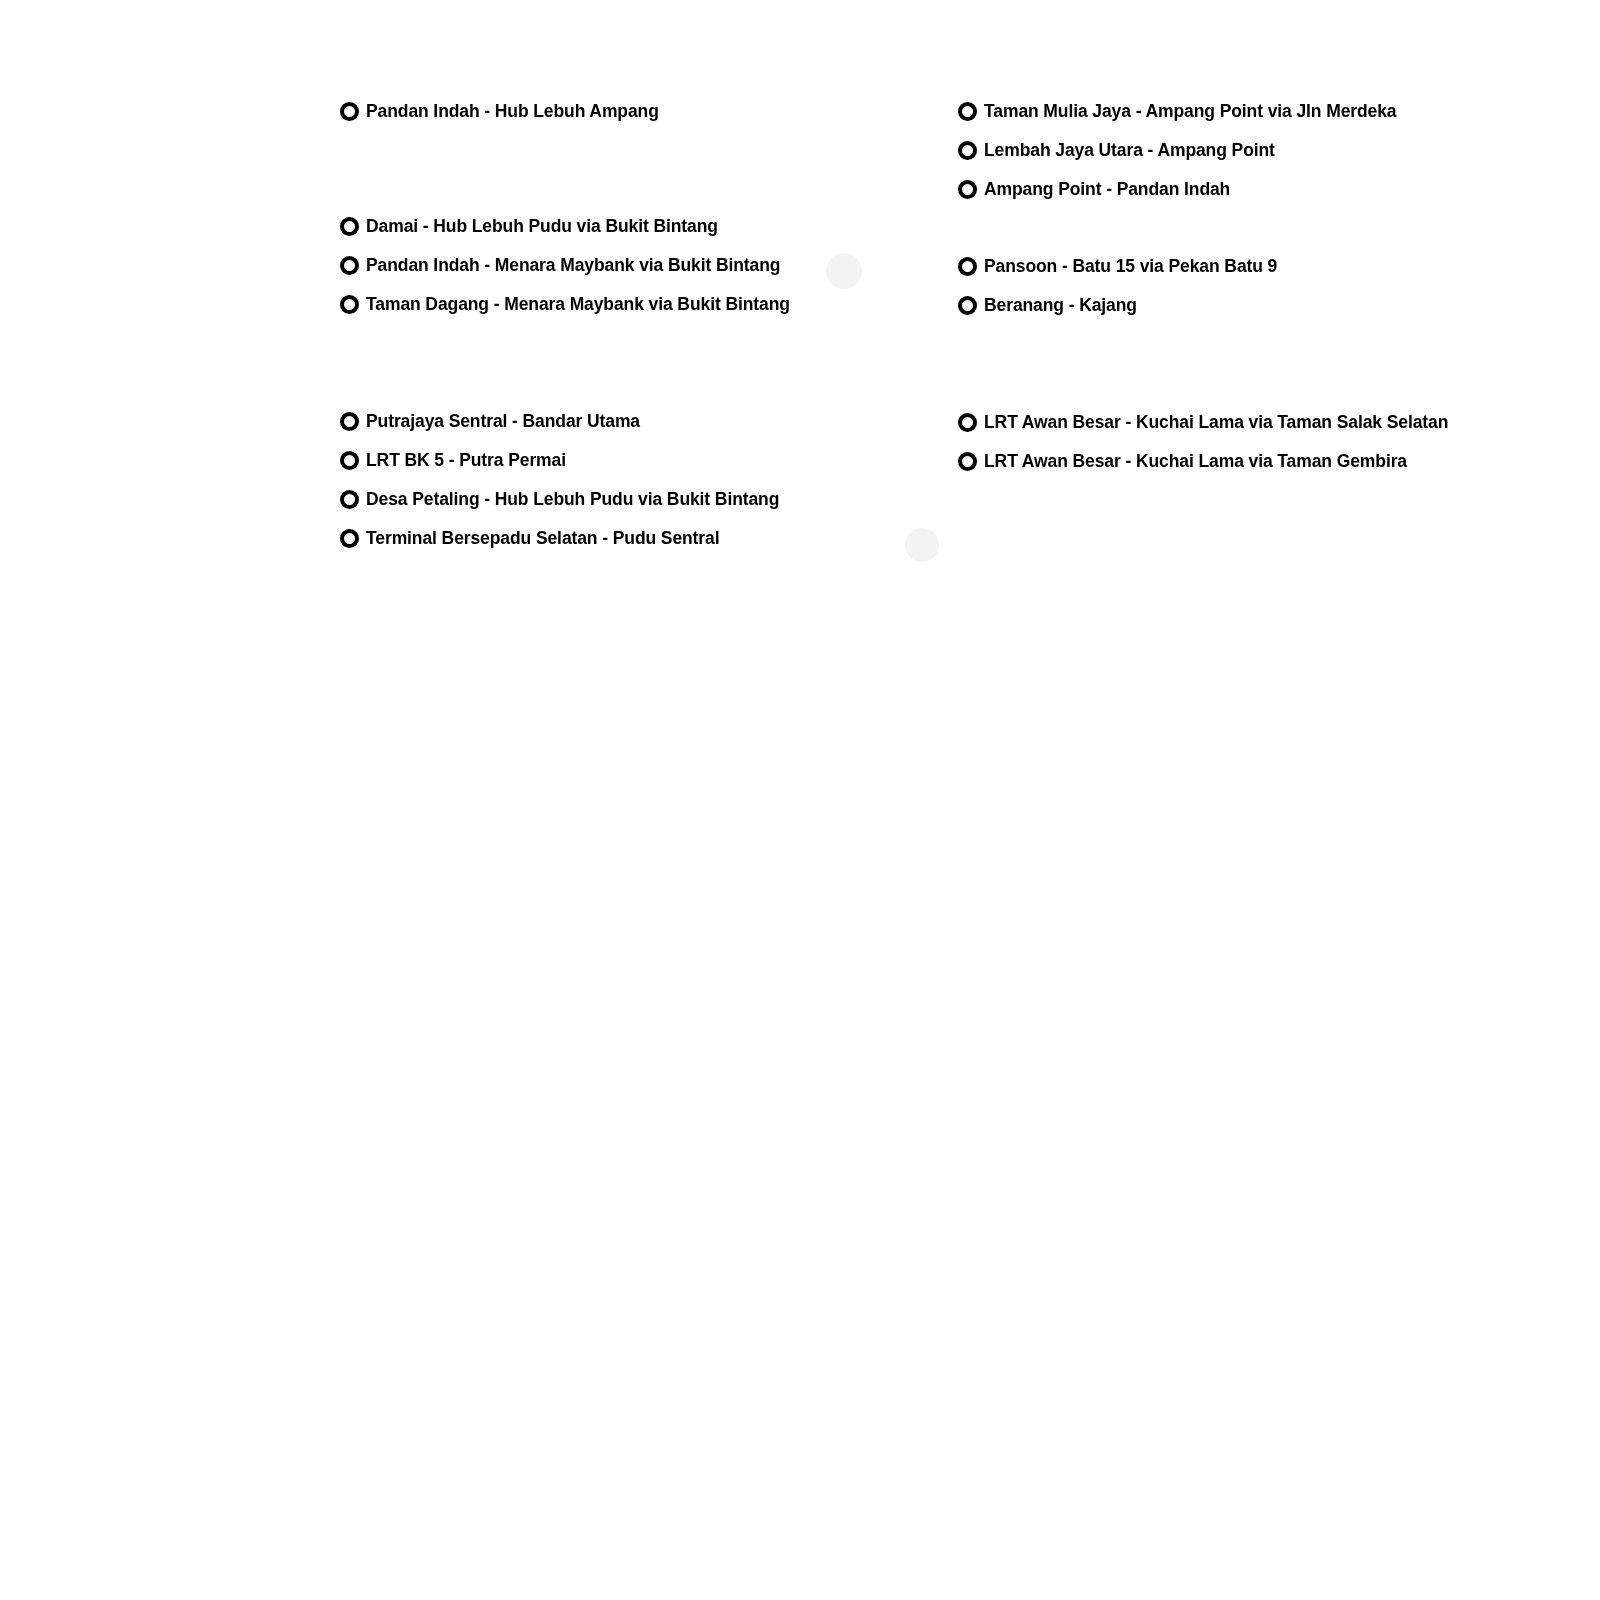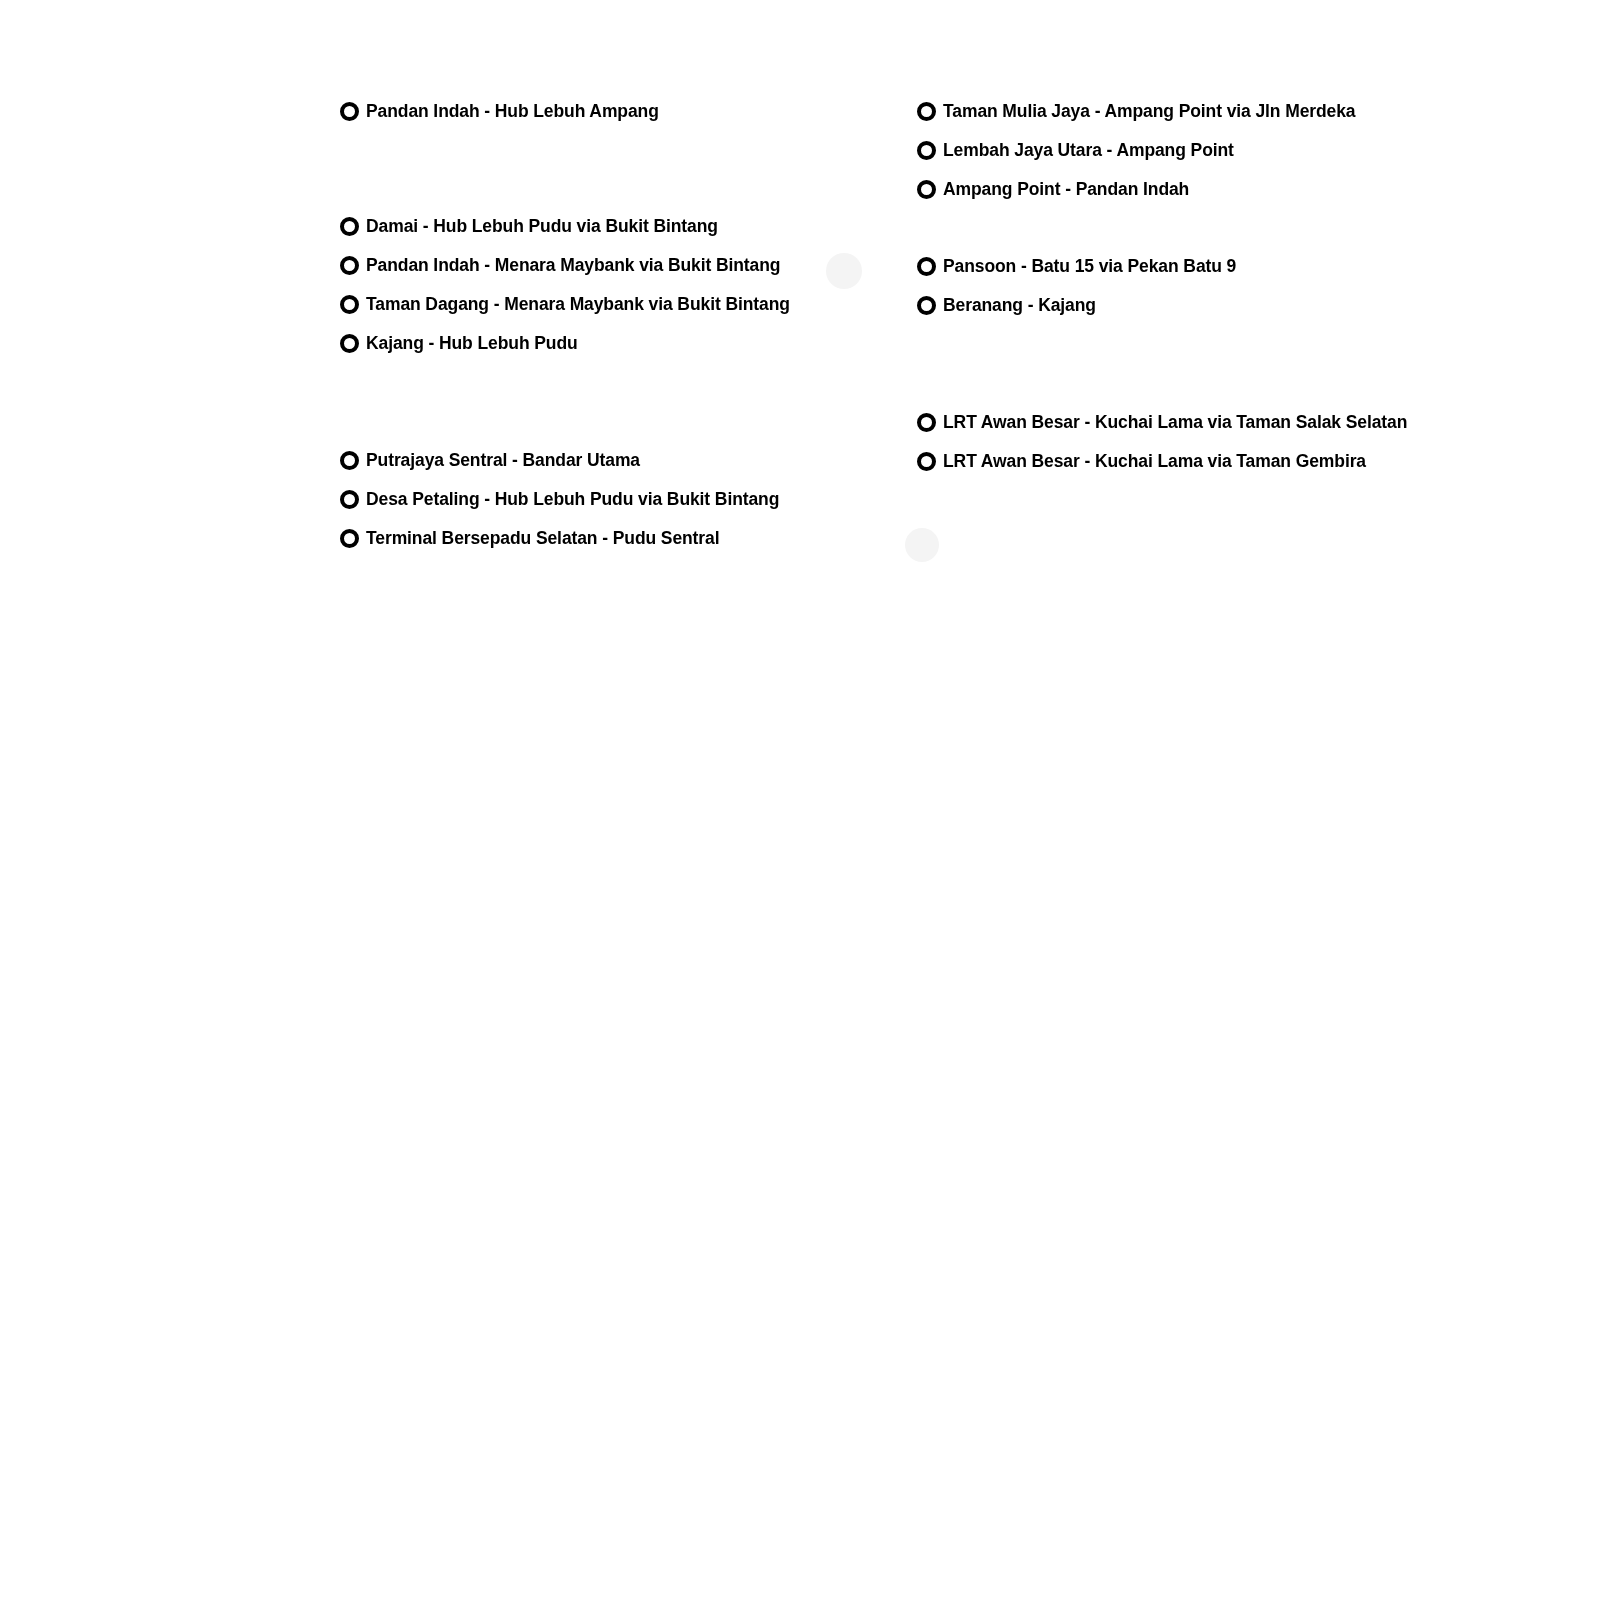--- a/index.html
+++ b/index.html
@@ -21,21 +21,21 @@
     top: 0;
     width: 1600px;
     height: 1600px;
     padding-left: 32px;
   }
   .column {
     position: absolute;
     top: 92px;
   }
   .col-left { left: 340px; width: 530px; }
-  .col-right { left: 917px; width: 600px; }
+  .col-right { left: 958px; width: 600px; }
 
   .group {
     margin-bottom: 0;
   }
 
   .route-item {
     display: flex;
     align-items: center;
     height: 39px;
     white-space: nowrap;
@@ -96,32 +96,32 @@
         <span class="label">Damai - Hub Lebuh Pudu via Bukit Bintang</span>
       </div>
       <div class="route-item">
         <span class="bullet"></span>
         <span class="label">Pandan Indah - Menara Maybank via Bukit Bintang</span>
       </div>
       <div class="route-item">
         <span class="bullet"></span>
         <span class="label">Taman Dagang - Menara Maybank via Bukit Bintang</span>
       </div>
-      <div class="route-item">
-        <span class="bullet"></span>
-        <span class="label">Kajang - Hub Lebuh Pudu</span>
-      </div>
     </div>
 
     <div class="spacer-b"></div>
 
     <div class="group">
       <div class="route-item">
         <span class="bullet"></span>
         <span class="label">Putrajaya Sentral - Bandar Utama</span>
+      </div>
+      <div class="route-item">
+        <span class="bullet"></span>
+        <span class="label">LRT BK 5 - Putra Permai</span>
       </div>
       <div class="route-item">
         <span class="bullet"></span>
         <span class="label">Desa Petaling - Hub Lebuh Pudu via Bukit Bintang</span>
       </div>
       <div class="route-item">
         <span class="bullet"></span>
         <span class="label">Terminal Bersepadu Selatan - Pudu Sentral</span>
       </div>
     </div>

